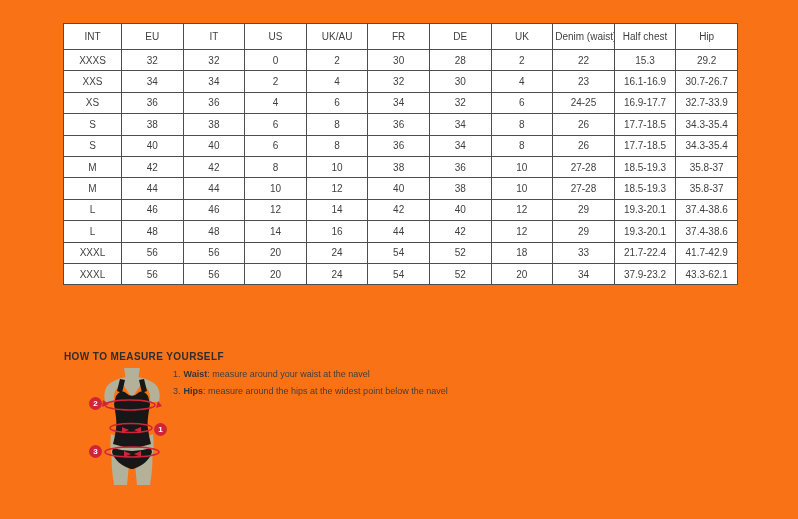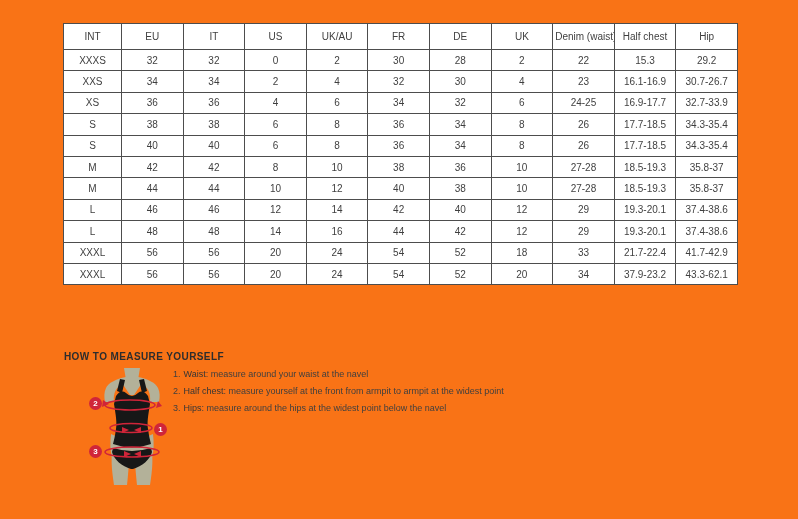--- a/index.html
+++ b/index.html
@@ -52,21 +52,21 @@
   }
   .steps {
     position: absolute;
     left: 173px;
     top: 370px;
     font-size: 9px;
     color: #3f3f3f;
   }
   .step { margin-bottom: 7.5px; line-height: 9.5px; white-space: nowrap; }
   .step .step-num { margin-right: 3px; }
-  .step b { font-weight: normal; color: #353535; }
+  .step b { font-weight: bold; color: #353535; }
 
   
   .figure {
     position: absolute;
     left: 80px;
     top: 366px;
     width: 100px;
     height: 125px;
   }
   .figure svg { display: block; width: 100%; height: 100%; }
@@ -317,20 +317,17 @@
     <div class="badge badge-2">2</div>
     <div class="badge badge-1">1</div>
     <div class="badge badge-3">3</div>
   </div>
 
   <div class="steps">
     <div class="step">
       <span class="step-num">1.</span><b>Waist</b><span>: measure around your waist at the navel</span>
     </div>
     <div class="step">
-      <span class="step-num">2.</span><b>Half chest</b><span>: measure yourself at the front from armpit to armpit at the widest point</span>
-    </div>
-    <div class="step">
       <span class="step-num">3.</span><b>Hips</b><span>: measure around the hips at the widest point below the navel</span>
     </div>
   </div>
 
 </div>
 
 </body></html>

